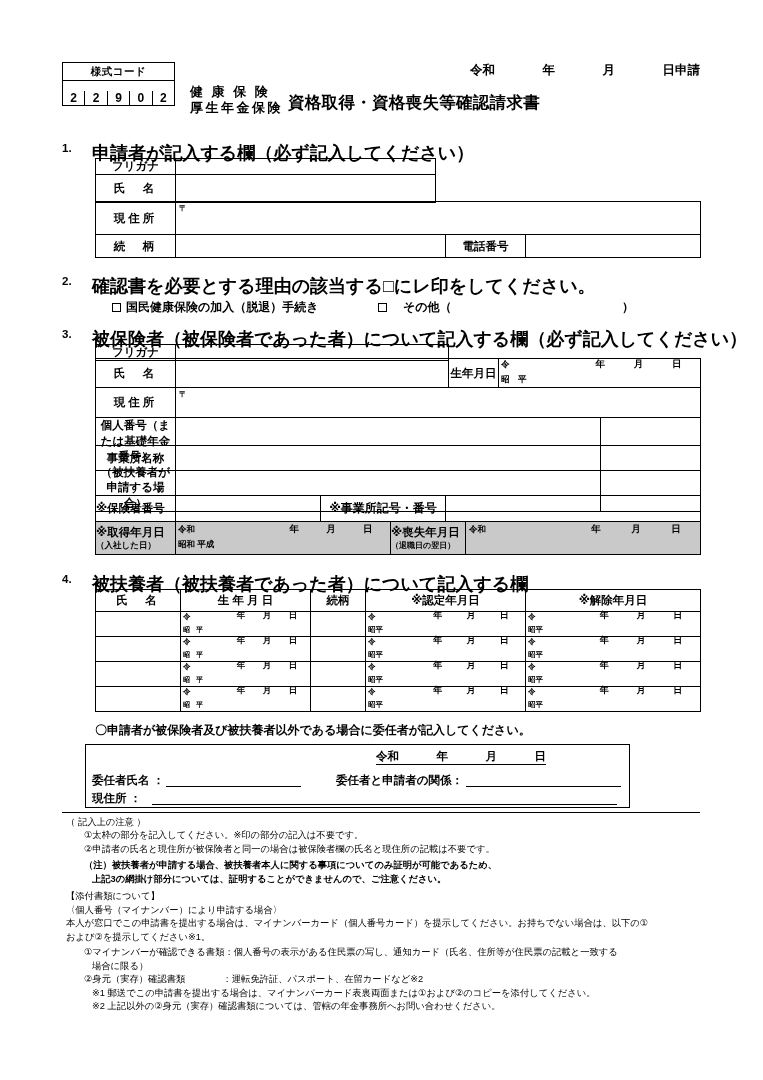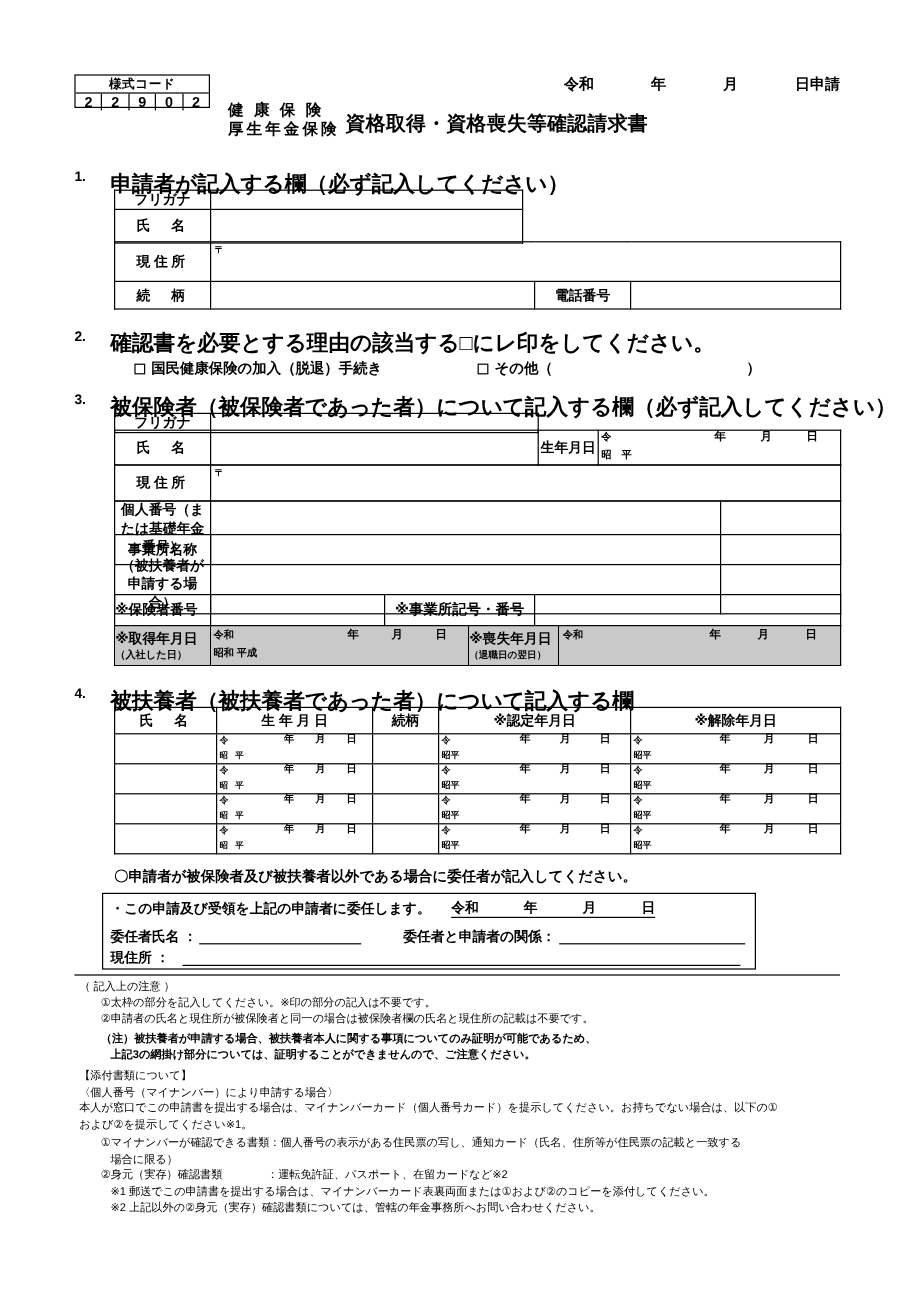--- a/index.html
+++ b/index.html
@@ -10,23 +10,23 @@
     font-family:"Liberation Sans","DejaVu Sans",sans-serif;
     color:#000;
     font-size:11px;
     position:relative;
     overflow:hidden;
   }
   .page { position:relative; width:763px; height:1080px; }
 
   
   .code-box{
-    position:absolute; left:62px; top:62px; width:113px; height:28px;
+    position:absolute; left:62px; top:62px; width:113px; height:44px;
     border:1.6px solid #000;
-    display:flex; flex-direction:column;
+    display:flex; flex-direction:column;gap:10px;
   }
   .code-title{
     height:18px; border-bottom:1.3px solid #000;
     display:flex; align-items:center; justify-content:center;
     font-size:10.5px; font-weight:bold; letter-spacing:.5px;
   }
   .code-digits{ flex:1; display:flex; }
   .code-digits span{
     flex:1; display:flex; align-items:center; justify-content:center;
     border-right:1.1px solid #000; font-size:12px; font-weight:bold;
@@ -170,21 +170,21 @@
   </tbody>
     </table>
 
   <div class="sec-num" style="left:62px; top:275px;">2.</div>
   <div class="sec-head" style="left:92px; top:274px;">確認書を必要とする理由の該当する□にレ印をしてください。</div>
 
   <div class="chk-row" style="left:112px; top:299px;">
     <span class="cbox"></span>
     <span>国民健康保険の加入（脱退）手続き</span>
   </div>
-  <div class="chk-row" style="left:398px; top:299px;">
+  <div class="chk-row" style="left:378px; top:299px;gap:11px;">
     <span class="cbox"></span>
     <span>その他（</span>
   </div>
   <div class="chk-row" style="left:622px; top:299px;">
     <span>）</span>
   </div>
 
   <div class="sec-num" style="left:62px; top:328px;">3.</div>
   <div class="sec-head" style="left:92px; top:327px;">被保険者（被保険者であった者）について記入する欄（必ず記入してください）</div>
 
@@ -505,21 +505,20 @@
           </span>
         </div>
       </td>
     </tr>
   </tbody>
     </table>
 
   <div class="deleg-note" style="left:95px; top:722px;">〇申請者が被保険者及び被扶養者以外である場合に委任者が記入してください。</div>
 
   <div class="deleg-box" style="left:85px; top:744px; width:545px; height:64px;">
-    <div style="position:absolute; left:6px; top:5px; font-size:11.5px; font-weight:bold;">・この申請及び受領を上記の申請者に委任します。</div>
     <div style="position:absolute; left:290px; top:4px; width:170px; display:flex; justify-content:space-between; font-size:11.5px; font-weight:bold; border-bottom:1px solid #000;">
       <span>令和</span>
       <span>年</span>
       <span>月</span>
       <span>日</span>
     </div>
 
     <div style="position:absolute; left:6px; top:28px; font-size:11.5px; font-weight:bold;">委任者氏名 ：</div>
     <div style="position:absolute; left:80px; top:28px; width:135px; height:14px; border-bottom:1px solid #000;"></div>
 

